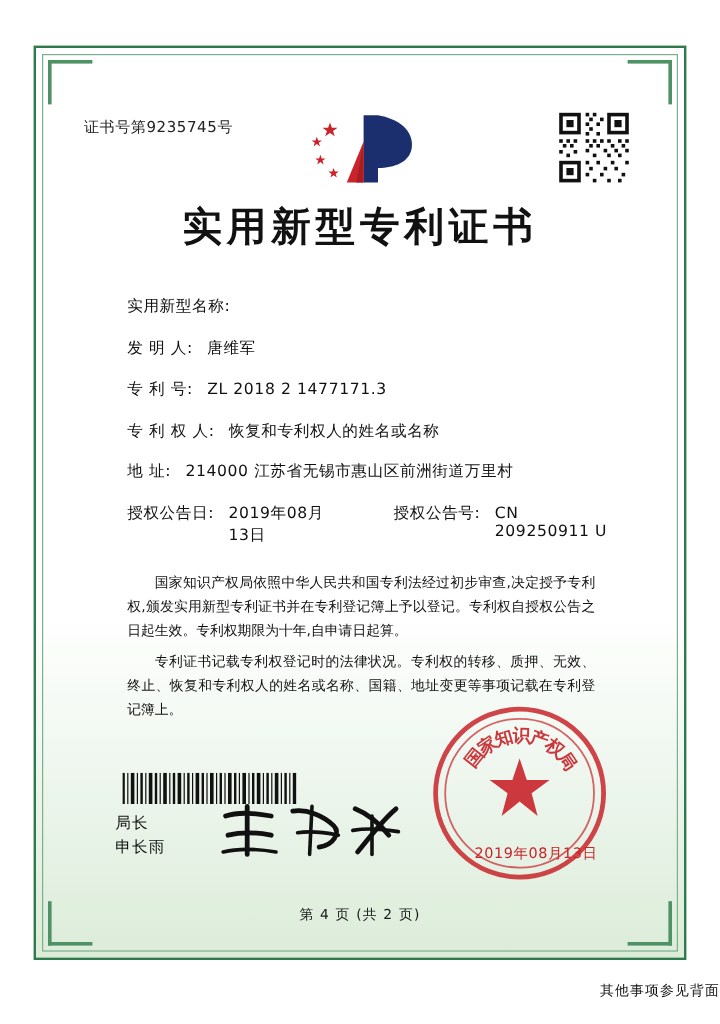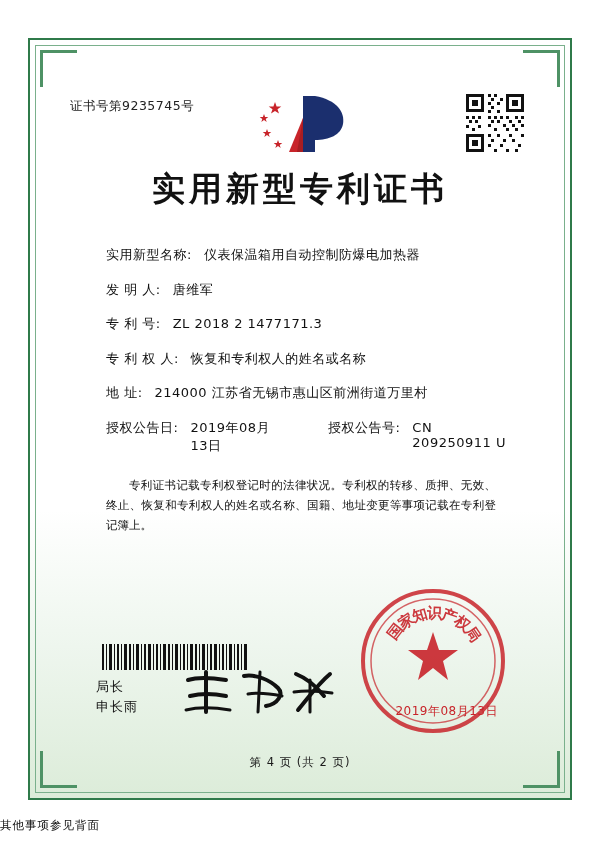--- a/index.html
+++ b/index.html
@@ -174,24 +174,25 @@
     bottom: 28px;
     text-align: center;
     font-size: 11.5px;
     color: #1a1a1a;
     letter-spacing: 1px;
   }
   .footer-note {
     position: absolute;
     left: 0; right: 0;
     top: 818px;
-    text-align: left;
+    text-align: right;
     font-size: 11.5px;
     color: #111;
     letter-spacing: 1px;
+    padding-left: 44px;
   }
 </style>
 </head>
 <body>
 
 <div class="page">
   <div class="cert">
     <div class="cert-inner"></div>
     <div class="corner tl"></div>
     <div class="corner tr"></div>
@@ -281,21 +282,20 @@
             <rect x="51" y="57" width="3" height="3"></rect>
           </g>
         </svg>
       </div>
 
       <div class="title">实用新型专利证书</div>
 
       <div class="fields">
         <div class="field-row">
           <span class="field-label">实用新型名称:</span>
-          <span class="field-value">仪表保温箱用自动控制防爆电加热器</span>
         </div>
         <div class="field-row">
           <span class="field-label">发 明 人:</span>
           <span class="field-value">唐维军</span>
         </div>
         <div class="field-row">
           <span class="field-label">专 利 号:</span>
           <span class="field-value">ZL 2018 2 1477171.3</span>
         </div>
         <div class="field-row">
@@ -308,20 +308,21 @@
         </div>
         <div class="field-row dual">
           <span class="field-label">授权公告日:</span>
           <span class="field-value">2019年08月13日</span>
           <span class="field-label second-label">授权公告号:</span>
           <span class="field-value">CN 209250911 U</span>
         </div>
       </div>
 
       <div class="paras">
+        <p>国家知识产权局依照中华人民共和国专利法经过初步审查,决定授予专利权,颁发实用新型专利证书并在专利登记簿上予以登记。专利权自授权公告之日起生效。专利权期限为十年,自申请日起算。</p>
         <p>专利证书记载专利权登记时的法律状况。专利权的转移、质押、无效、终止、恢复和专利权人的姓名或名称、国籍、地址变更等事项记载在专利登记簿上。</p>
       </div>
 
       <div class="barcode">
         <svg viewBox="0 0 145 26" width="145" height="26" preserveAspectRatio="none" aria-hidden="true">
           <g fill="#111111">
             <rect x="0" y="0" width="2" height="26"></rect>
               <rect x="4" y="0" width="1" height="26"></rect>
             <rect x="7" y="0" width="3" height="26"></rect>
               <rect x="12" y="0" width="1" height="26"></rect>

